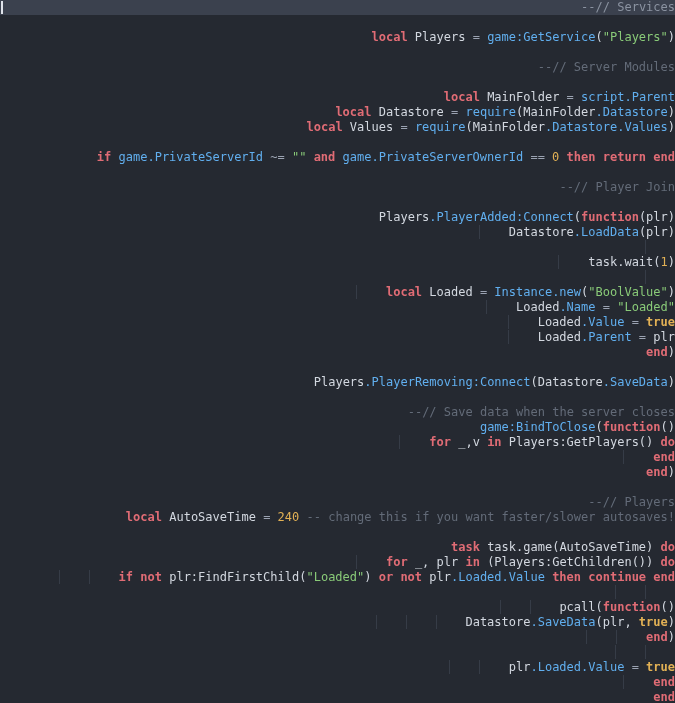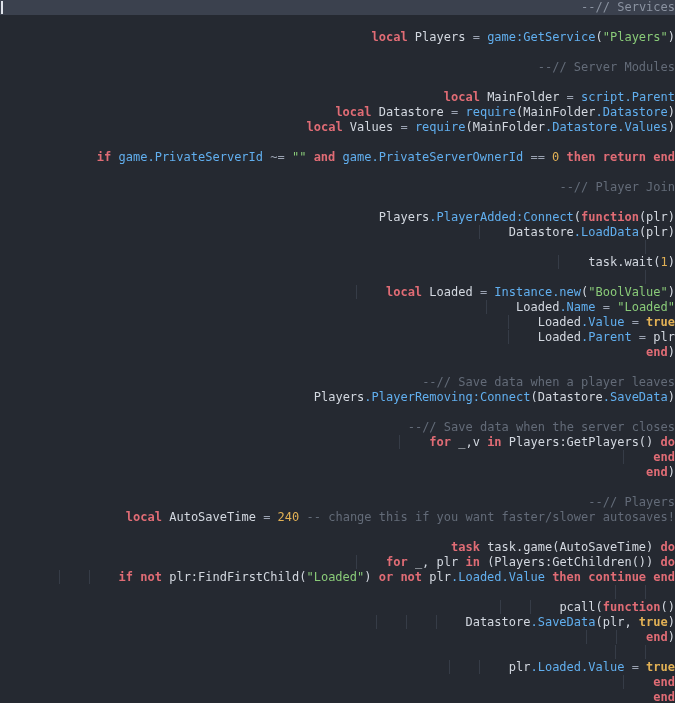--- a/index.html
+++ b/index.html
@@ -46,24 +46,24 @@
     <div class="line"><span class="ind"></span><span class="txt">Datastore</span><span class="blue">.LoadData</span><span class="txt">(plr)</span></div>
     <div class="line"><span class="ind"></span></div>
     <div class="line"><span class="ind"></span><span class="txt">task.wait(</span><span class="num">1</span><span class="txt">)</span></div>
     <div class="line"><span class="ind"></span></div>
     <div class="line"><span class="ind"></span><span class="kw">local</span><span class="txt"> Loaded </span><span class="op">=</span><span class="txt"> </span><span class="blue">Instance.new</span><span class="txt">(</span><span class="str">"BoolValue"</span><span class="txt">)</span></div>
     <div class="line"><span class="ind"></span><span class="txt">Loaded</span><span class="blue">.Name</span><span class="txt"> </span><span class="op">=</span><span class="txt"> </span><span class="str">"Loaded"</span></div>
     <div class="line"><span class="ind"></span><span class="txt">Loaded</span><span class="blue">.Value</span><span class="txt"> </span><span class="op">=</span><span class="txt"> </span><span class="bool">true</span></div>
     <div class="line"><span class="ind"></span><span class="txt">Loaded</span><span class="blue">.Parent</span><span class="txt"> </span><span class="op">=</span><span class="txt"> plr</span></div>
     <div class="line"><span class="kw">end</span><span class="txt">)</span></div>
     <div class="line"></div>
-    <div class="line"><span class="com">--// Save data when a player leaves</span></div>
     <div class="line"><span class="txt">Players</span><span class="blue">.PlayerRemoving:Connect</span><span class="txt">(Datastore</span><span class="blue">.SaveData</span><span class="txt">)</span></div>
     <div class="line"></div>
     <div class="line"><span class="com">--// Save data when the server closes</span></div>
+    <div class="line"><span class="blue">game:BindToClose</span><span class="txt">(</span><span class="kw">function</span><span class="txt">()</span></div>
     <div class="line"><span class="ind"></span><span class="kw">for</span><span class="txt"> _,v </span><span class="kw">in</span><span class="txt"> Players:GetPlayers() </span><span class="kw">do</span></div>
     <div class="line"><span class="ind"></span><span class="kw">end</span></div>
     <div class="line"><span class="kw">end</span><span class="txt">)</span></div>
     <div class="line"></div>
     <div class="line"><span class="com">--// Players</span></div>
     <div class="line"><span class="kw">local</span><span class="txt"> AutoSaveTime </span><span class="op">=</span><span class="txt"> </span><span class="num">240</span><span class="txt"> </span><span class="com">-- change this if you want faster/slower autosaves!</span></div>
     <div class="line"></div>
     <div class="line"><span class="kw">task</span><span class="txt"> task.game(AutoSaveTime) </span><span class="kw">do</span></div>
     <div class="line"><span class="ind"></span><span class="kw">for</span><span class="txt"> _, plr </span><span class="kw">in</span><span class="txt"> (Players:GetChildren()) </span><span class="kw">do</span></div>
     <div class="line"><span class="ind"></span><span class="ind"></span><span class="kw">if</span><span class="txt"> </span><span class="kw">not</span><span class="txt"> plr:FindFirstChild(</span><span class="str">"Loaded"</span><span class="txt">) </span><span class="kw">or</span><span class="txt"> </span><span class="kw">not</span><span class="txt"> plr</span><span class="blue">.Loaded.Value</span><span class="txt"> </span><span class="kw">then</span><span class="txt"> </span><span class="kw">continue</span><span class="txt"> </span><span class="kw">end</span></div>

